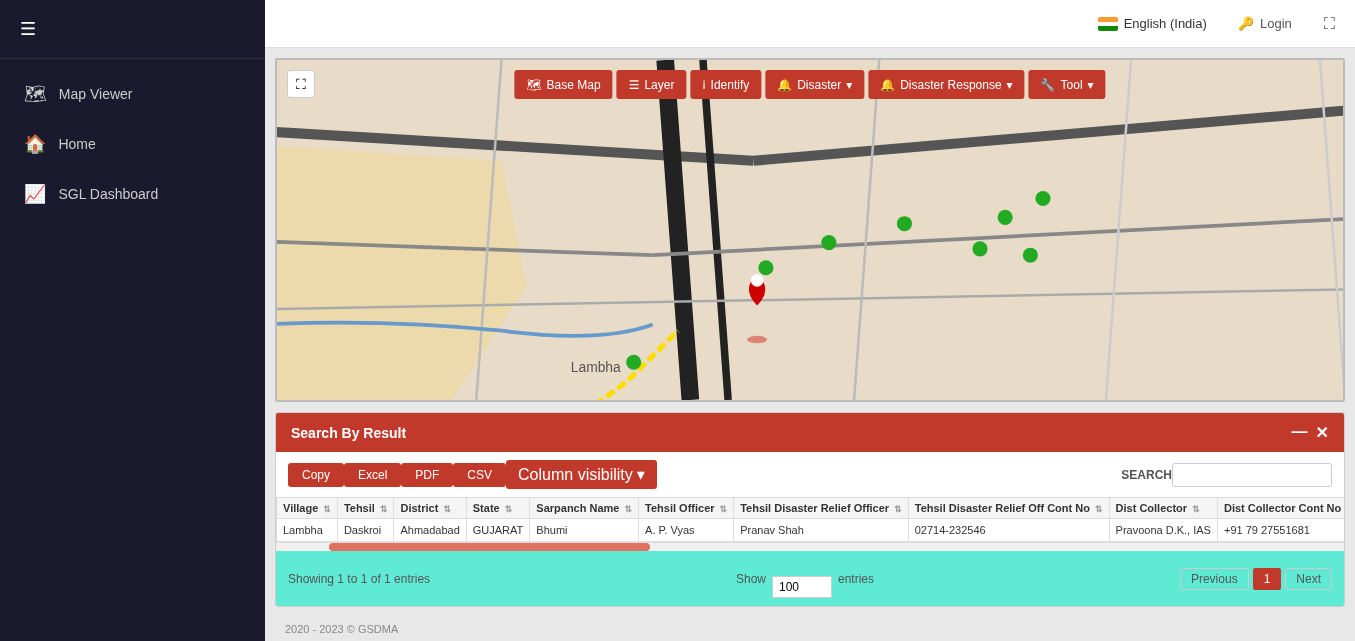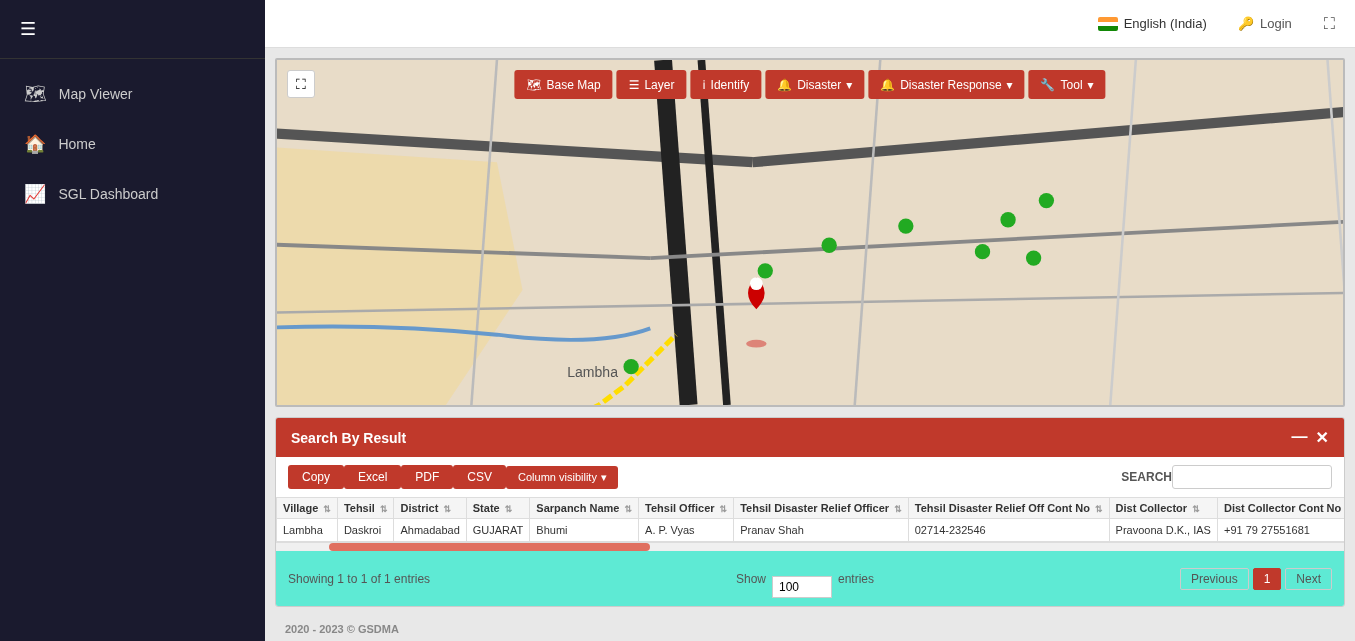--- a/index.html
+++ b/index.html
@@ -177,25 +177,25 @@
       padding: 5px 14px;
       font-size: 12px;
       border-radius: 3px;
       cursor: pointer;
     }
     .col-vis-btn {
       background: #c0392b;
       color: #fff;
       border: none;
       padding: 5px 12px;
-      font-size: 11px;
+      font-size: 16px;
       border-radius: 3px;
       cursor: pointer;
       display: flex;
-      align-items: flex-start;
+      align-items: flex-end;
       gap: 4px;
     }
     .search-label {
       margin-left: auto;
       font-size: 12px;
       color: #555;
       font-weight: bold;
     }
     .search-input {
       border: 1px solid #ccc;
@@ -282,21 +282,20 @@
       color: #fff;
       border-color: #c0392b;
     }
 
     
     .page-footer {
       padding: 6px 20px;
       font-size: 11px;
       color: #888;
       background: #e8e8e8;
-      font-weight: bold;
     }
 
     
     .scrollbar-track {
       height: 8px;
       background: #f0f0f0;
       border-top: 1px solid #ddd;
       position: relative;
     }
     .scrollbar-thumb {

